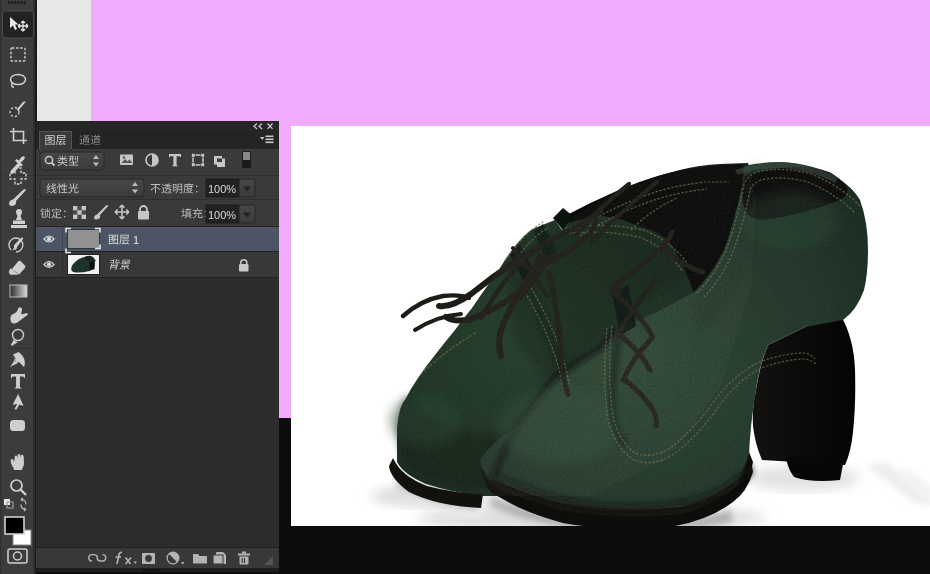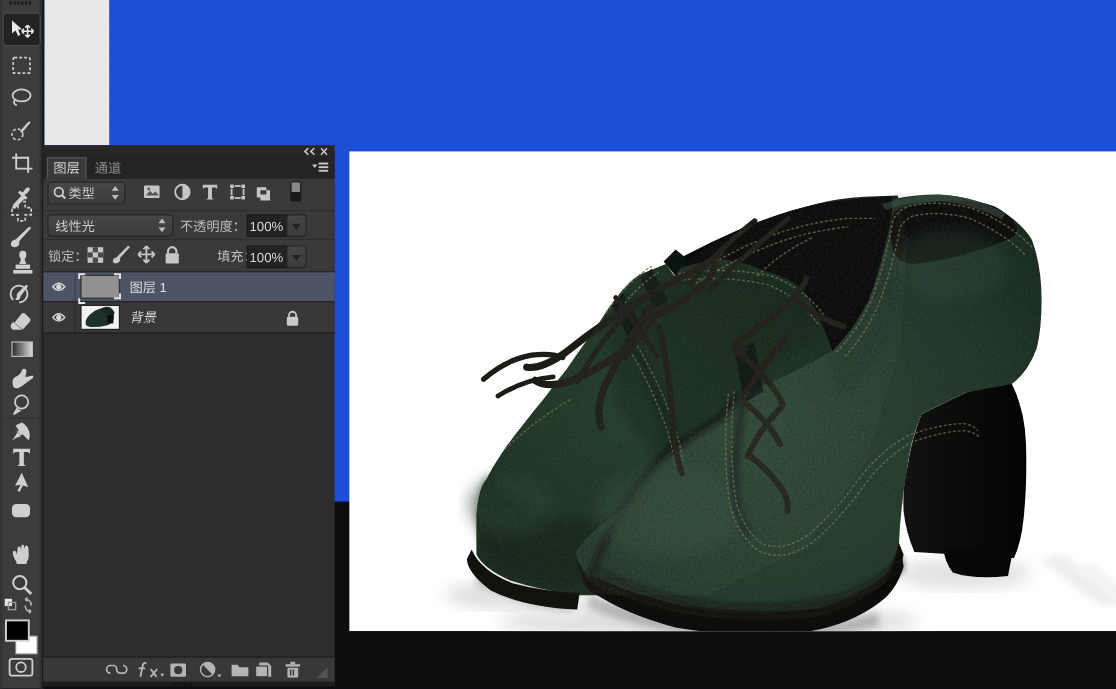--- a/index.html
+++ b/index.html
@@ -1,15 +1,15 @@
 <!DOCTYPE html>
 <html><head><meta charset="utf-8"><style>
 *{margin:0;padding:0;box-sizing:border-box}
 html,body{width:930px;height:574px;background:#0d0d0d;overflow:hidden;font-family:"Liberation Sans",sans-serif}
-#root{position:relative;width:930px;height:418px;background:#1d4ed8}
+#root{position:relative;width:930px;height:418px;background:#f0abfc}
 .abs{position:absolute}
 </style></head>
 <body>
 <div id="root">
 <div class="abs" style="left:37px;top:0;width:54px;height:121px;background:#e9e9e8;background-image:repeating-linear-gradient(47deg,rgba(0,0,0,0.02) 0 1px,transparent 1px 3px)"></div>
 <svg class="abs" style="left:291px;top:126px;filter:blur(0.5px)" width="639" height="400" viewBox="0 0 639 400">
       <rect width="639" height="400" fill="#ffffff"></rect>
       <defs>
         <radialGradient id="gR" cx="0.40" cy="0.55" r="0.9">
           <stop offset="0" stop-color="#28422f"></stop>

